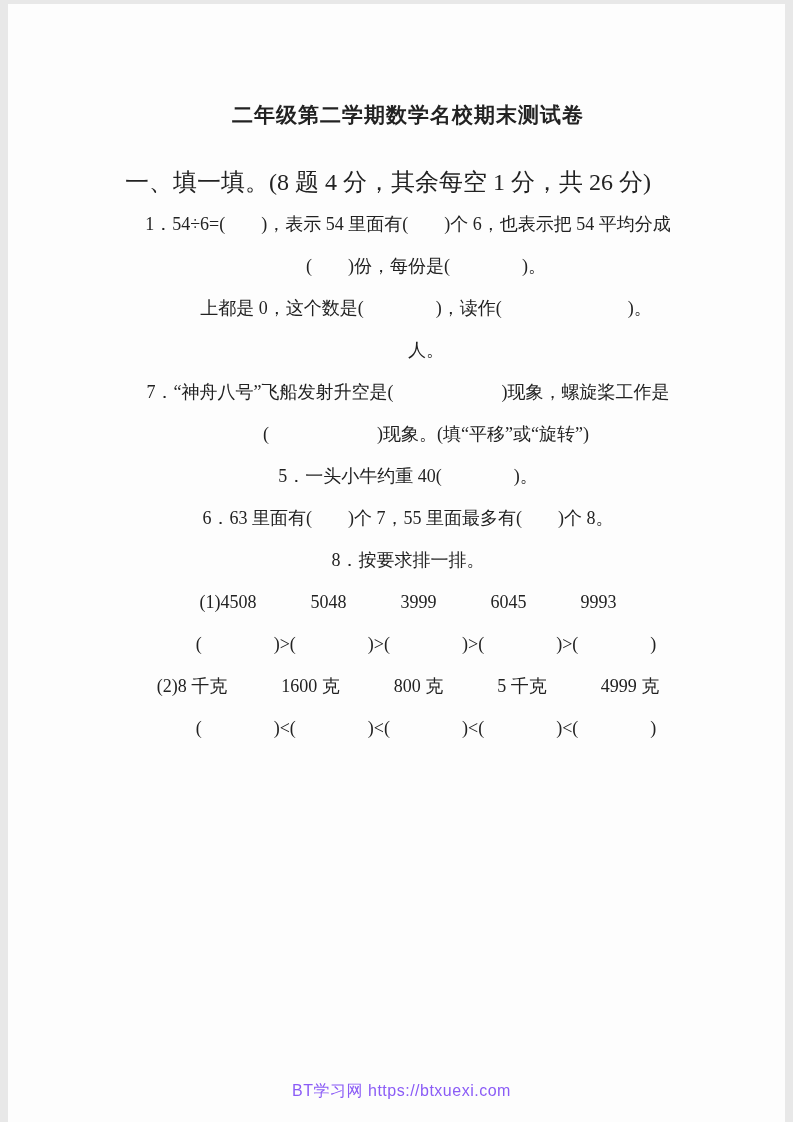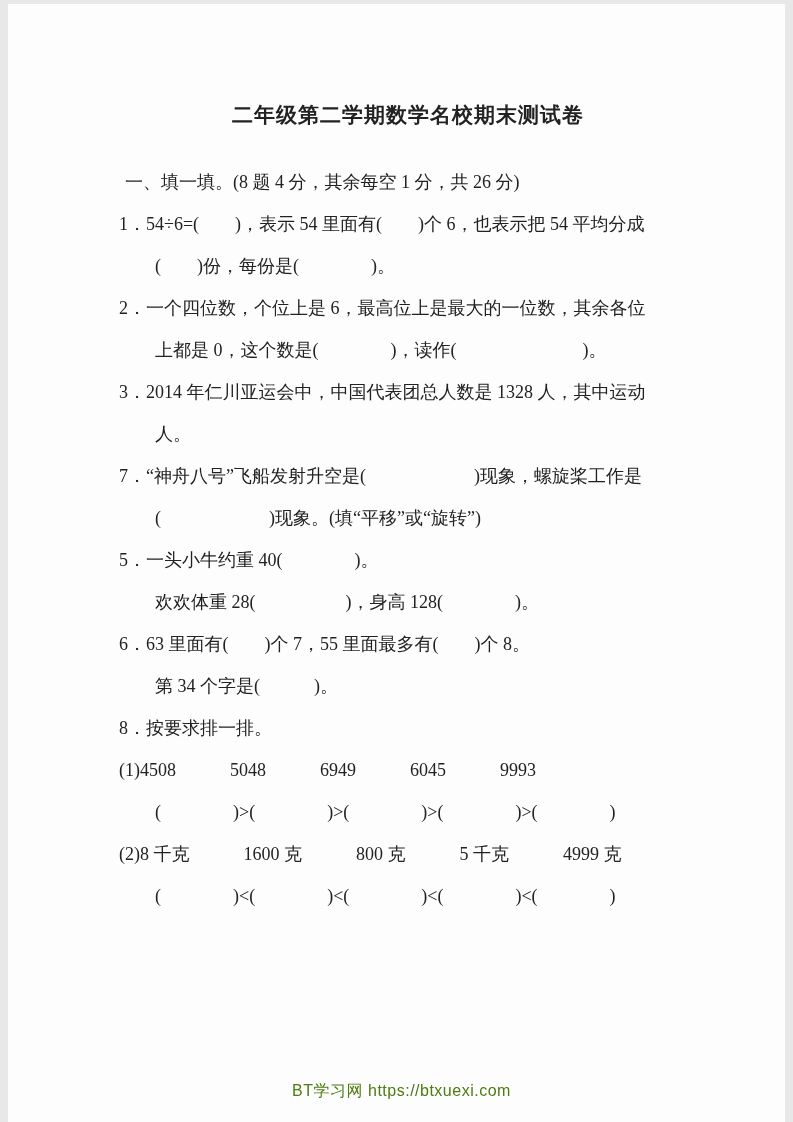--- a/index.html
+++ b/index.html
@@ -24,71 +24,68 @@
   .title {
     margin:0 0 32px 0;
     text-align:center;
     font-size:21px;
     line-height:28px;
     font-weight:bold;
     letter-spacing:1px;
     white-space:nowrap;
   }
   .section-heading {
-    font-size:18px;
+    font-size:24px;
     line-height:42px;
     white-space:nowrap;
     margin-left:6px;
   }
   .line {
     font-size:18px;
     line-height:42px;
     white-space:nowrap;
+    text-align:center;
   }
   .indent { padding-left:36px; }
   .footer {
     position:absolute;
     left:2px; right:0;
     bottom:24px;
     text-align:center;
     font-family:"Liberation Sans","DejaVu Sans",sans-serif;
     font-size:16px;
-    color:#4d7c0f;
+    color:#8b5cf6;
     letter-spacing:0.5px;
     padding-left:8px;
   }
 </style>
 </head>
 <body>
 
 <div class="page">
   <div class="content">
     <h1 class="title">二年级第二学期数学名校期末测试卷</h1>
     <div class="section-heading">一、填一填。(8 题 4 分，其余每空 1 分，共 26 分)</div>
 
     <div class="line">1．54÷6=(　　)，表示 54 里面有(　　)个 6，也表示把 54 平均分成</div>
     <div class="line indent">(　　)份，每份是(　　　　)。</div>
 
-    <div class="line">2．一个四位数，个位上是 6，最高位上是最大的一位数，其余各位</div>
     <div class="line indent">上都是 0，这个数是(　　　　)，读作(　　　　　　　)。</div>
 
-    <div class="line">3．2014 年仁川亚运会中，中国代表团总人数是 1328 人，其中运动</div>
     <div class="line indent">人。</div>
 
     <div class="line">7．“神舟八号”飞船发射升空是(　　　　　　)现象，螺旋桨工作是</div>
     <div class="line indent">(　　　　　　)现象。(填“平移”或“旋转”)</div>
 
     <div class="line">5．一头小牛约重 40(　　　　)。</div>
-    <div class="line indent">欢欢体重 28(　　　　　)，身高 128(　　　　)。</div>
 
     <div class="line">6．63 里面有(　　)个 7，55 里面最多有(　　)个 8。</div>
 
-    <div class="line indent">第 34 个字是(　　　)。</div>
 
     <div class="line">8．按要求排一排。</div>
-    <div class="line">(1)4508　　　5048　　　6949　　　6045　　　9993</div>
+    <div class="line">(1)4508　　　5048　　　3999　　　6045　　　9993</div>
     <div class="line indent">(　　　　)&gt;(　　　　)&gt;(　　　　)&gt;(　　　　)&gt;(　　　　)</div>
     <div class="line">(2)8 千克　　　1600 克　　　800 克　　　5 千克　　　4999 克</div>
     <div class="line indent">(　　　　)&lt;(　　　　)&lt;(　　　　)&lt;(　　　　)&lt;(　　　　)</div>
   </div>
 
   <div class="footer">BT学习网 https://btxuexi.com</div>
 </div>
 
 </body></html>

